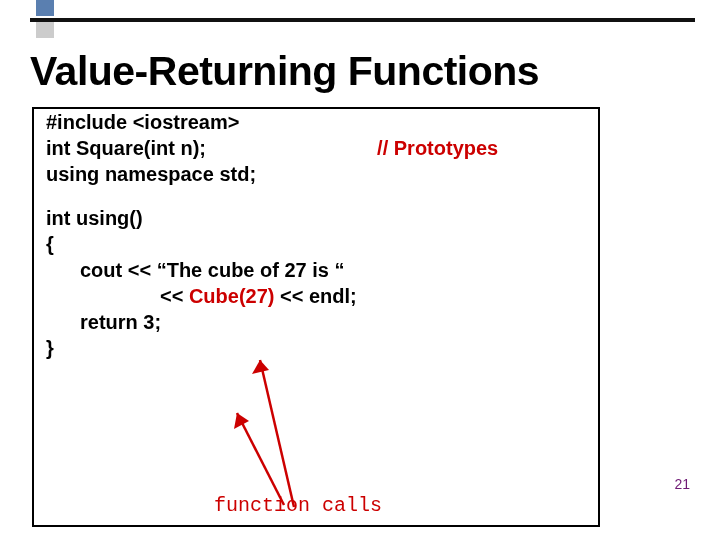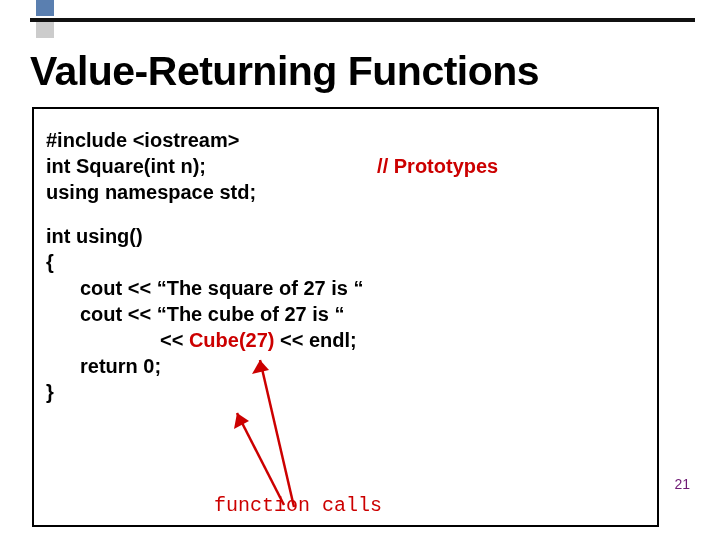--- a/index.html
+++ b/index.html
@@ -41,24 +41,24 @@
     left: 30px;
     font-weight: bold;
     font-size: 41px;
     color: #000;
     letter-spacing: -0.5px;
   }
   .code-box {
     position: absolute;
     top: 107px;
     left: 32px;
-    width: 627px;
+    width: 568px;
     height: 420px;
     border: 2px solid #000;
-    padding: 18px 12px 6px 12px;
+    padding: 0 12px 6px 12px;
     font-family: Verdana, sans-serif;
     font-size: 20px;
     font-weight: bold;
     line-height: 1.3;
     color: #000;
   }
   .red { color: #cc0000; text-align: right; }
   .indent-block { padding-left: 34px; }
   .indent2 { padding-left: 110px; }
   .indent3 { padding-left: 80px; }
@@ -101,26 +101,25 @@
     <span>int  Square(int n);</span>
     <span style="display:inline-block; width:160px;"></span>
     <span class="red">// Prototypes</span>
   </div>
   <div>using namespace std;</div>
   <div class="spacer"></div>
   <div>int  using()</div>
   <div>{</div>
 
   <div class="indent-block">
-    <div>cout &lt;&lt; “The square of 27 is “</div>
     <div>cout &lt;&lt;  “The cube of 27 is “</div>
     <div class="indent3">
       <span>&lt;&lt; </span><span class="red">Cube(27)</span><span>  &lt;&lt;  endl;</span>
     </div>
-    <div>return 0;</div>
+    <div>return 3;</div>
   </div>
   <div>}</div>
 
   <div class="func-calls">function calls</div>
 
   <svg class="arrow-svg" style="left:215px; top:243px;" width="80" height="170">
     <line x1="45" y1="155" x2="11" y2="8" stroke="#cc0000" stroke-width="2.5"></line>
     <polygon points="11,8 3,22 20,18" fill="#cc0000"></polygon>
   </svg>
 

